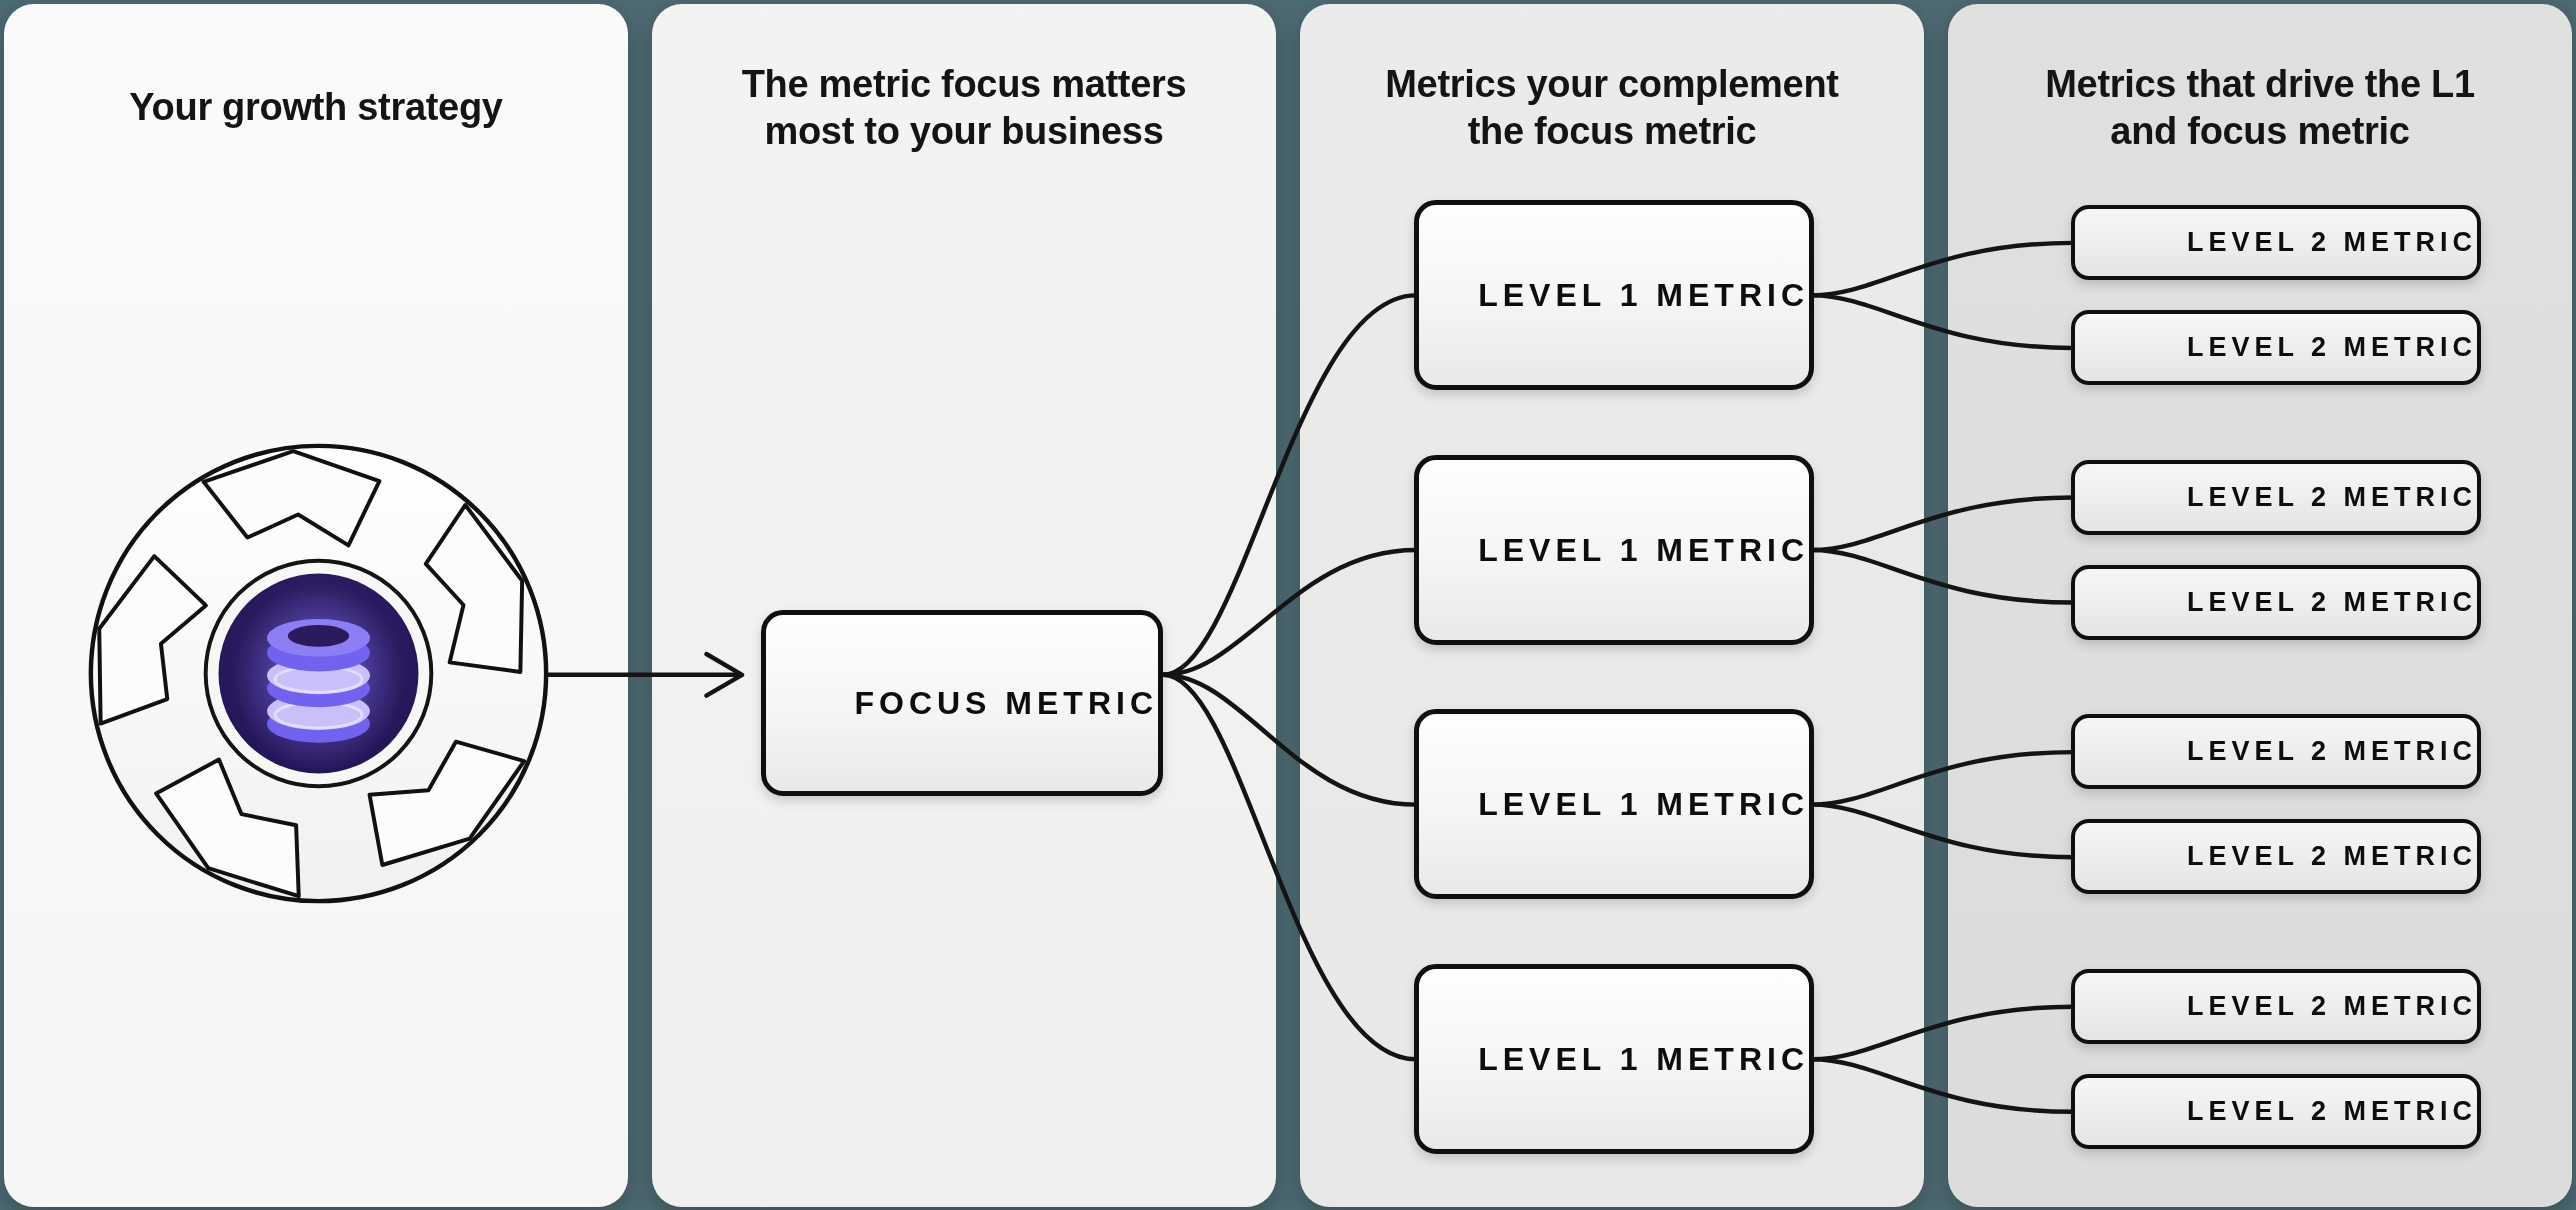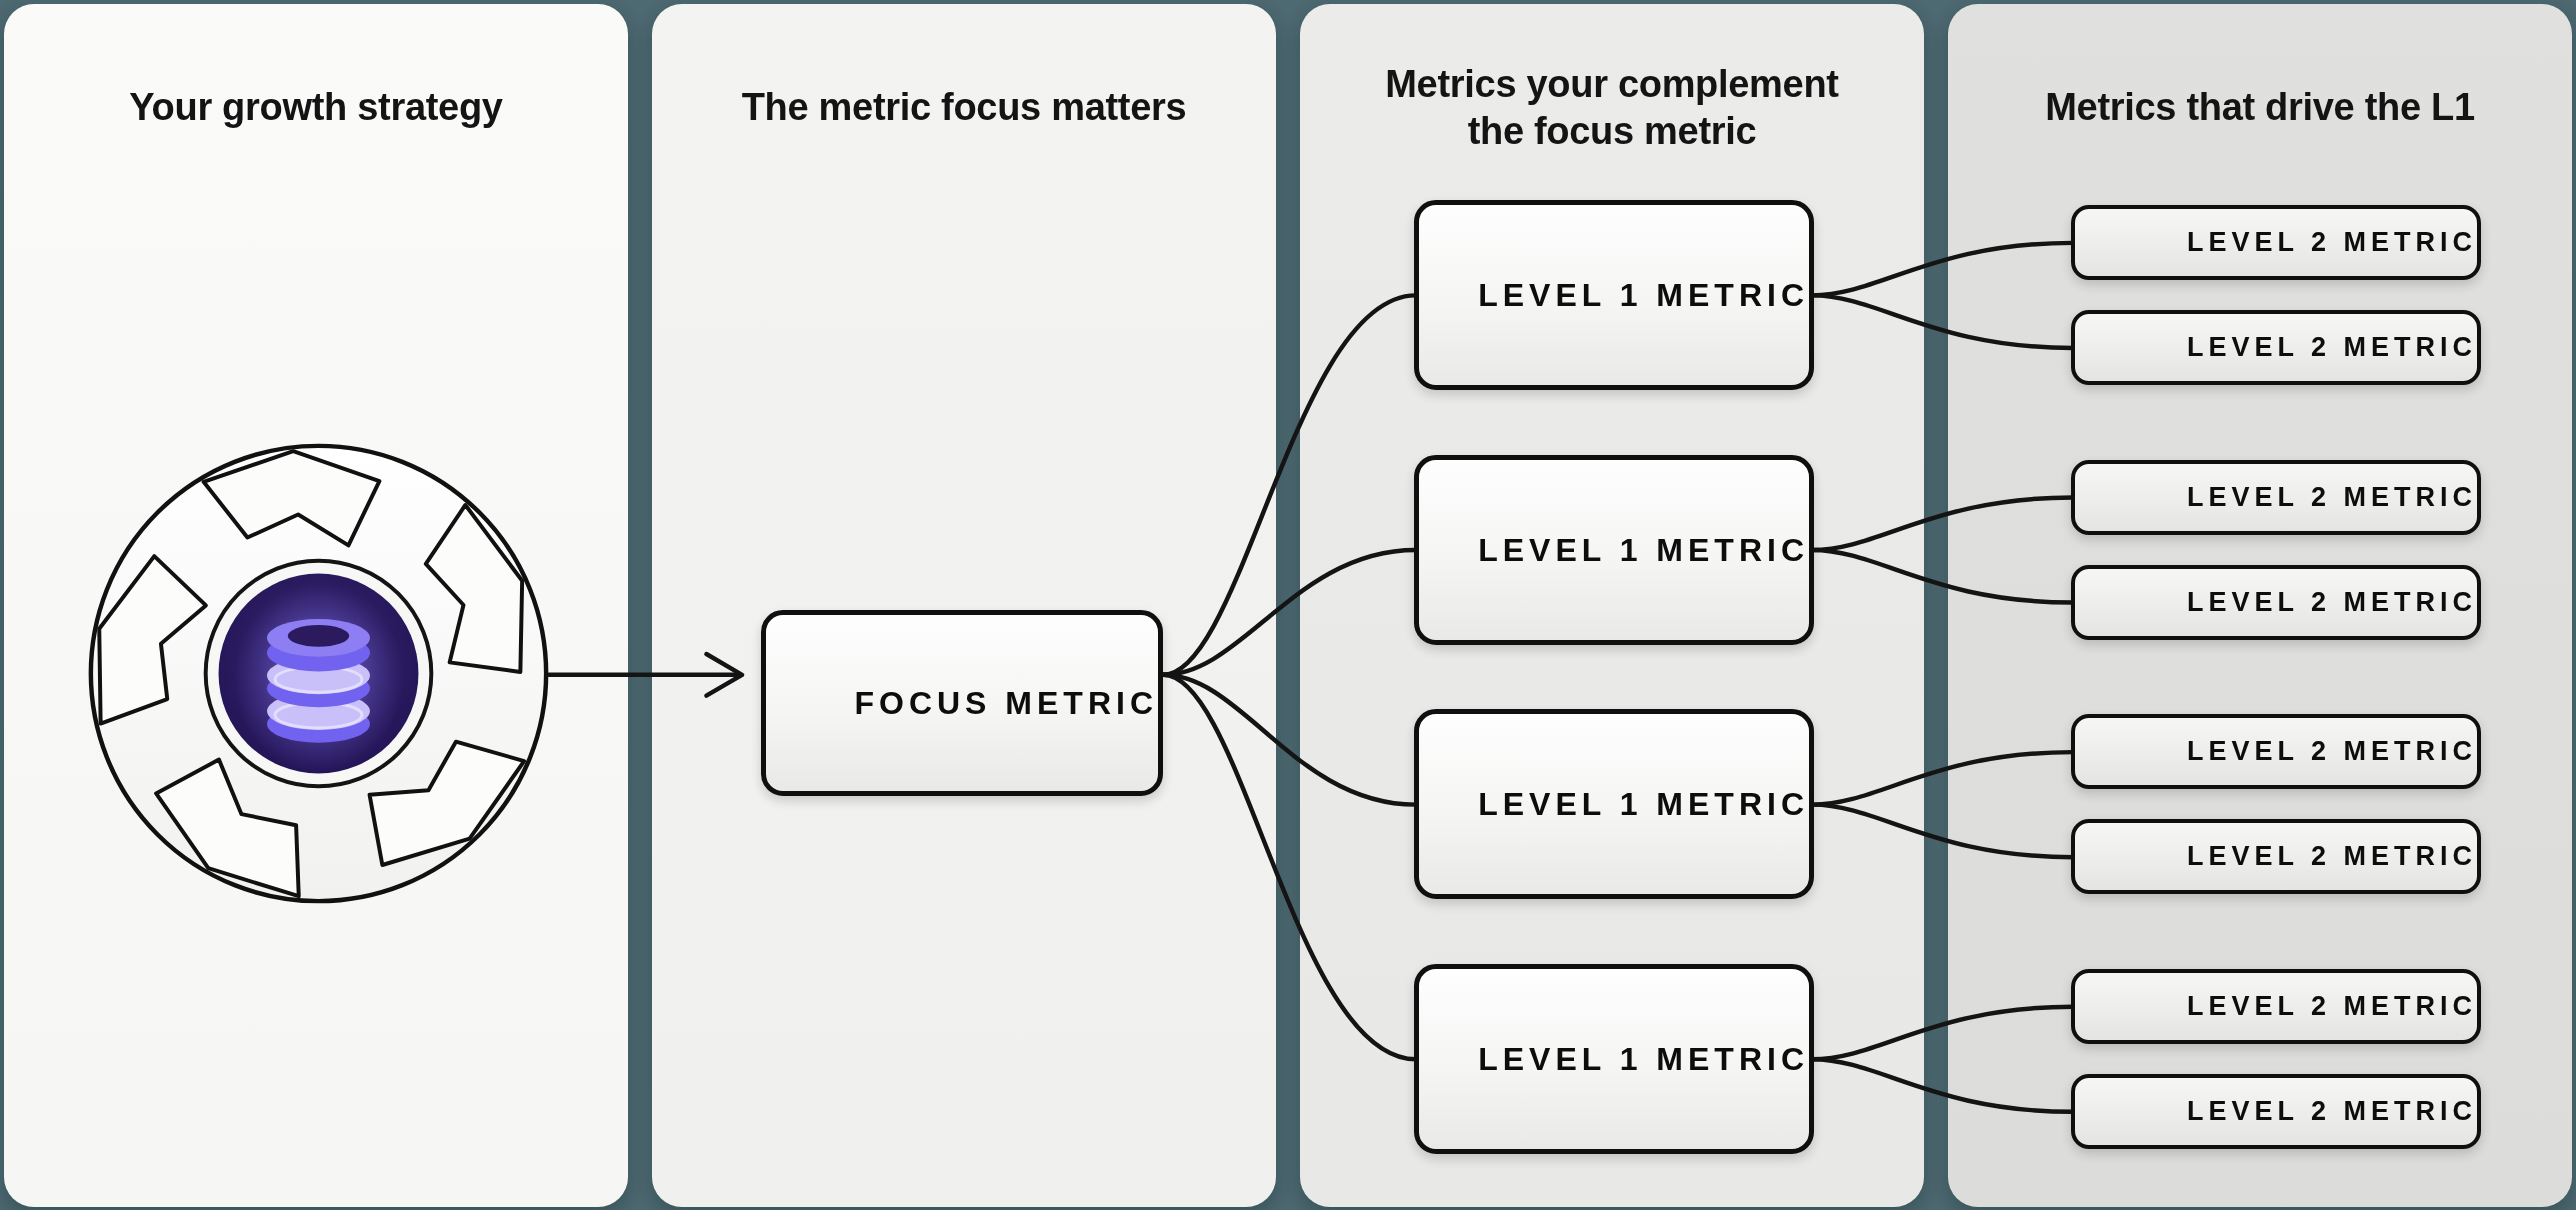--- a/index.html
+++ b/index.html
@@ -61,33 +61,35 @@
 
   <div class="panel panel--1">
     <div class="panel-title">
       <span>Your growth strategy</span>
     </div>
   </div>
 
   <div class="panel panel--2">
     <div class="panel-title">
       <span>The metric focus matters</span>
+      <span>most to your business</span>
     </div>
   </div>
 
   <div class="panel panel--3">
     <div class="panel-title">
       <span>Metrics your complement</span>
       <span>the focus metric</span>
     </div>
   </div>
 
   <div class="panel panel--4">
     <div class="panel-title">
       <span>Metrics that drive the L1</span>
+      <span>and focus metric</span>
     </div>
   </div>
 
   <svg class="connectors" width="2576" height="1211" viewBox="0 0 2600 1222">
     <g stroke="#141414" stroke-width="4.5" fill="none" stroke-linecap="round" stroke-linejoin="round">
       <path d="M554 681 H745"></path>
       <path d="M713 660 L749 681 L713 702"></path>
 
       <path d="M1174 681 C1254 681 1308 298 1429 298"></path>
       <path d="M1174 681 C1254 681 1308 555 1429 555"></path>

